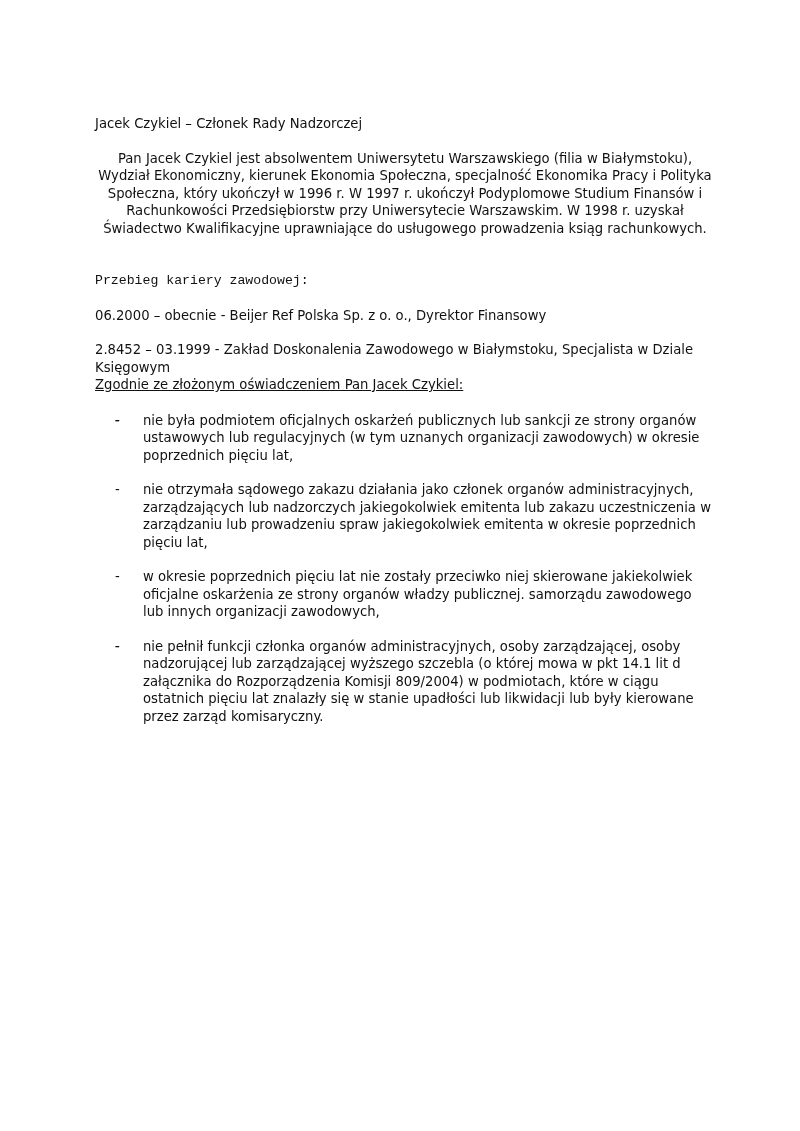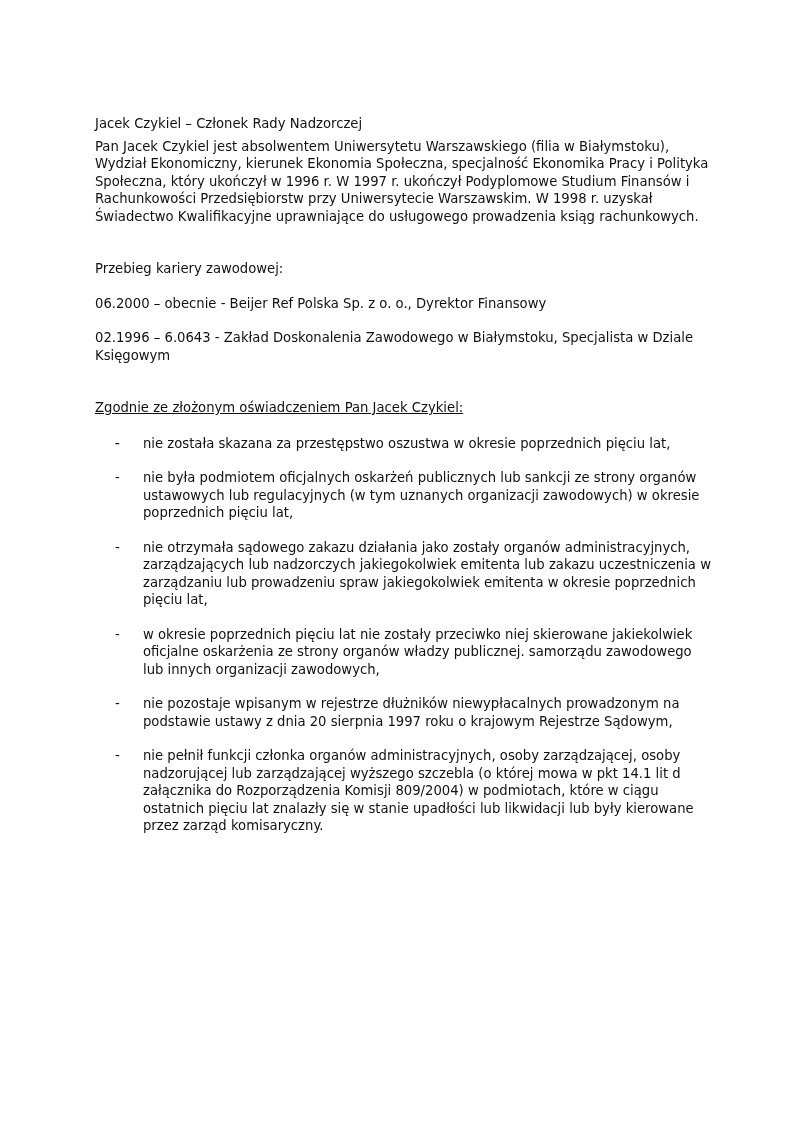--- a/index.html
+++ b/index.html
@@ -5,50 +5,50 @@
     html, body { margin: 0; padding: 0; background: #ffffff; }
     body {
       width: 800px; height: 1131px; position: relative; overflow: hidden;
       font-family: "DejaVu Sans", sans-serif;
       color: #111111;
       font-size: 13.2px;
       line-height: 17.5px;
     }
     .page { position: absolute; left: 95px; top: 115px; width: 620px; }
     p { margin: 0; }
-    .title { margin-bottom: 5px; }
-    .bio { margin-bottom: 35px; }
-    .career-heading { margin-bottom: 17px; }
+    .title { margin-bottom: 17px; }
+    .bio { margin-bottom: 35px; text-align: center; }
+    .career-heading { margin-bottom: 17px; font-family: Liberation Mono, monospace; }
     .career-item { margin-bottom: 17px; }
-    .career-list { margin-bottom: 35px; }
+    .career-list { }
     .statement-heading { margin-bottom: 18px; text-decoration: underline; }
     ul.declarations { list-style: none; margin: 0; padding: 0; }
     ul.declarations li {
       position: relative; padding-left: 48px; margin-bottom: 17px;
     }
     ul.declarations li .dash {
       position: absolute; left: 20px; top: 0;
     }
   </style>
 </head>
 <body>
 
 <div class="page">
   <p class="title">Jacek Czykiel – Członek Rady Nadzorczej</p>
   <p class="bio">Pan Jacek Czykiel jest absolwentem Uniwersytetu Warszawskiego (filia w Białymstoku), Wydział Ekonomiczny, kierunek Ekonomia Społeczna, specjalność Ekonomika Pracy i Polityka Społeczna, który ukończył w 1996 r. W 1997 r. ukończył Podyplomowe Studium Finansów i Rachunkowości Przedsiębiorstw przy Uniwersytecie Warszawskim. W 1998 r. uzyskał Świadectwo Kwalifikacyjne uprawniające do usługowego prowadzenia ksiąg rachunkowych.</p>
 
   <p class="career-heading">Przebieg kariery zawodowej:</p>
   <div class="career-list">
     <p class="career-item">06.2000 – obecnie - Beijer Ref Polska Sp. z o. o., Dyrektor Finansowy</p>
-    <p class="career-item" style="margin-bottom:0">02.1996 – 6.0643 - Zakład Doskonalenia Zawodowego w Białymstoku, Specjalista w Dziale Księgowym</p>
+    <p class="career-item" style="margin-bottom:0">2.8452 – 03.1999 - Zakład Doskonalenia Zawodowego w Białymstoku, Specjalista w Dziale Księgowym</p>
   </div>
 
   <p class="statement-heading">Zgodnie ze złożonym oświadczeniem Pan Jacek Czykiel:</p>
   <ul class="declarations">
     <li><span class="dash">-</span></li>
-    <li><span class="dash">-</span><span>nie została skazana za przestępstwo oszustwa w okresie poprzednich pięciu lat,</span></li>
+    <li><span class="dash">-</span></li>
     <li><span class="dash">-</span><span>nie była podmiotem oficjalnych oskarżeń publicznych lub sankcji ze strony organów ustawowych lub regulacyjnych (w tym uznanych organizacji zawodowych) w okresie poprzednich pięciu lat,</span></li>
-    <li><span class="dash">-</span><span>nie otrzymała sądowego zakazu działania jako zostały organów administracyjnych, zarządzających lub nadzorczych jakiegokolwiek emitenta lub zakazu uczestniczenia w zarządzaniu lub prowadzeniu spraw jakiegokolwiek emitenta w okresie poprzednich pięciu lat,</span></li>
+    <li><span class="dash">-</span><span>nie otrzymała sądowego zakazu działania jako członek organów administracyjnych, zarządzających lub nadzorczych jakiegokolwiek emitenta lub zakazu uczestniczenia w zarządzaniu lub prowadzeniu spraw jakiegokolwiek emitenta w okresie poprzednich pięciu lat,</span></li>
     <li><span class="dash">-</span><span>w okresie poprzednich pięciu lat nie zostały przeciwko niej skierowane jakiekolwiek oficjalne oskarżenia ze strony organów władzy publicznej. samorządu zawodowego lub innych organizacji zawodowych,</span></li>
-    <li><span class="dash">-</span><span>nie pozostaje wpisanym w rejestrze dłużników niewypłacalnych prowadzonym na podstawie ustawy z dnia 20 sierpnia 1997 roku o krajowym Rejestrze Sądowym,</span></li>
+    <li><span class="dash">-</span></li>
     <li><span class="dash">-</span><span>nie pełnił funkcji członka organów administracyjnych, osoby zarządzającej, osoby nadzorującej lub zarządzającej wyższego szczebla (o której mowa w pkt 14.1 lit d załącznika do Rozporządzenia Komisji 809/2004) w podmiotach, które w ciągu ostatnich pięciu lat znalazły się w stanie upadłości lub likwidacji lub były kierowane przez zarząd komisaryczny.</span></li>
   </ul>
 </div>
 
 </body></html>

